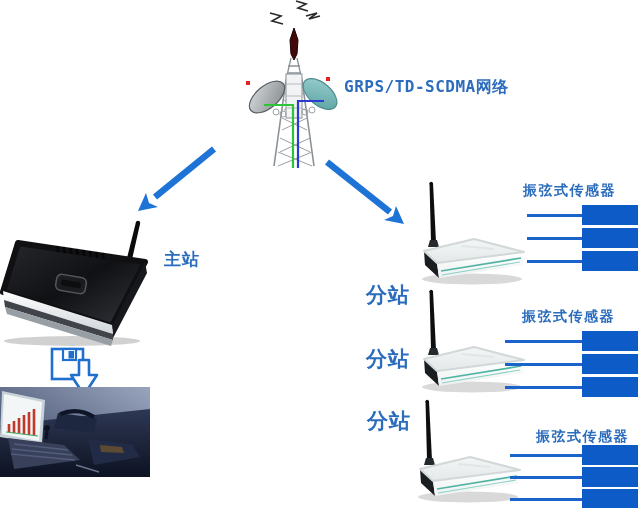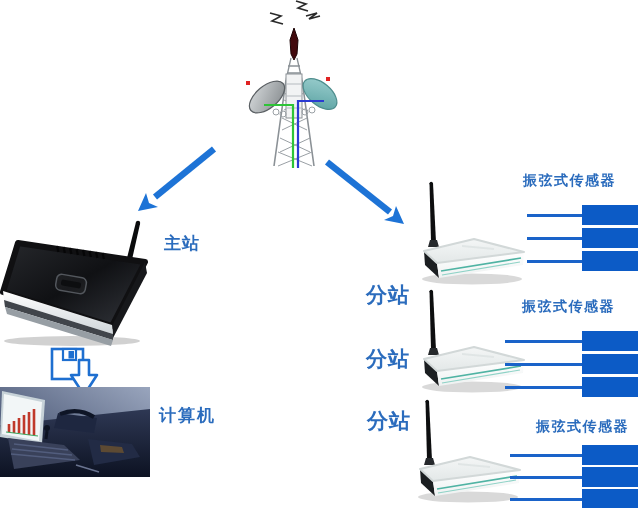--- a/index.html
+++ b/index.html
@@ -3,24 +3,24 @@
 <meta charset="utf-8">
 <style>
   html,body{margin:0;padding:0;background:#fff;}
   .canvas{position:relative;width:638px;height:508px;background:#ffffff;overflow:hidden;
           font-family:"DejaVu Sans",sans-serif;}
   .abs{position:absolute;}
   .lbl{position:absolute;color:#2b6cbd;font-weight:bold;white-space:nowrap;
        font-family:"DejaVu Sans",sans-serif;}
   .lbl-net{left:344px;top:77px;font-size:16px;letter-spacing:.5px;
            font-family:"DejaVu Sans Mono","DejaVu Sans",monospace;}
-  .lbl-master{left:164px;top:232px;font-size:17px;letter-spacing:1px;}
+  .lbl-master{left:164px;top:248px;font-size:17px;letter-spacing:1px;}
   .lbl-computer{left:159px;top:404px;font-size:17px;letter-spacing:2px;}
   .lbl-sub{font-size:21px;letter-spacing:1px;}
-  .lbl-sens{font-size:14px;letter-spacing:1.5px;}
+  .lbl-sens{font-size:14px;letter-spacing:1.5px;margin-top:10px;}
   .overlay{position:absolute;left:0;top:0;pointer-events:none;}
   .sensor-group{position:absolute;left:505px;width:133px;height:70px;}
   .sensor-bar{position:absolute;left:77px;width:56px;height:20px;background:#0c5bc6;}
   .sensor-wire{position:absolute;height:3px;background:#1a63c9;}
   .g1 .sensor-wire{left:22px;width:57px;}
   .g2 .sensor-wire{left:0px;width:79px;}
   .g3 .sensor-wire{left:5px;width:74px;}
 </style>
 </head>
 <body>
@@ -209,22 +209,22 @@
 
   <div class="sensor-group g3" style="top:444px">
     <div class="sensor-wire" style="top:10px"></div>
     <div class="sensor-wire" style="top:32px"></div>
     <div class="sensor-wire" style="top:54px"></div>
     <div class="sensor-bar" style="top:1px"></div>
     <div class="sensor-bar" style="top:23px"></div>
     <div class="sensor-bar" style="top:45px"></div>
   </div>
 
+  <span class="lbl lbl-net">GRPS/TD-SCDMA网络</span>
   <span class="lbl lbl-master">主站</span>
-  <span class="lbl lbl-computer">计算机</span>
   <span class="lbl lbl-sub" style="left:366px;top:281px">分站</span>
   <span class="lbl lbl-sub" style="left:366px;top:345px">分站</span>
   <span class="lbl lbl-sub" style="left:367px;top:407px">分站</span>
   <span class="lbl lbl-sens" style="left:523px;top:172px">振弦式传感器</span>
   <span class="lbl lbl-sens" style="left:522px;top:298px">振弦式传感器</span>
   <span class="lbl lbl-sens" style="left:536px;top:418px">振弦式传感器</span>
 
 </div>
 
 </body></html>

